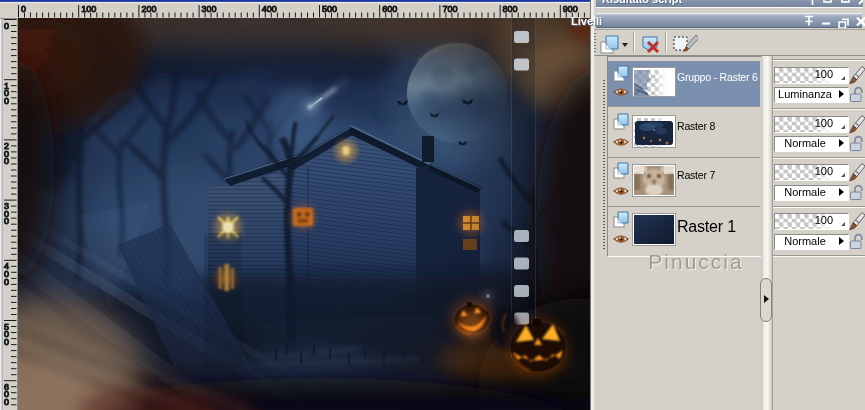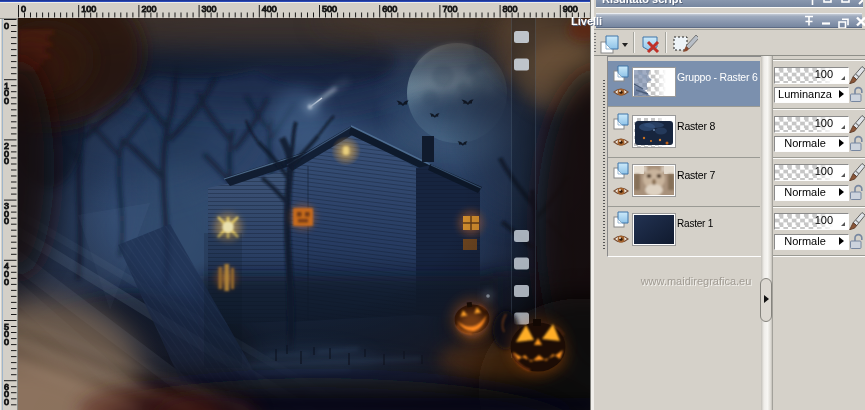--- a/index.html
+++ b/index.html
@@ -723,22 +723,22 @@
 <div class="abs" style="left:633px;top:214px;width:42px;height:31px;background:#fff;box-shadow:0 0 0 1px #9a9a9a;"></div>
 <svg class="abs" style="left:634px;top:215px" width="40" height="29" xmlns="http://www.w3.org/2000/svg">
 <defs>
         <linearGradient id="r1g" x1="0" y1="0" x2="1" y2="1">
           <stop offset="0" stop-color="#223252"></stop>
           <stop offset="1" stop-color="#101a2e"></stop>
         </linearGradient>
       </defs>
 <rect width="40" height="29" fill="url(#r1g)"></rect>
 </svg>
-<div class="abs" style="left:677px;top:218px;font-size:10px;letter-spacing:-0.2px;white-space:nowrap;color:#000;">Raster 1</div>
-  <div class="abs" style="left:596px;top:275px;width:200px;text-align:center;font-size:11px;color:#a09b93;text-shadow:1px 1px 0 #f2f0ec;">www.maidiregrafica.eu</div>
+<div class="abs" style="left:677px;top:218px;font-size:16px;letter-spacing:-0.2px;white-space:nowrap;color:#000;">Raster 1</div>
+  <div class="abs" style="left:596px;top:250px;width:200px;text-align:center;font-size:21px;letter-spacing:2px;color:#a09b93;text-shadow:1px 1px 0 #f2f0ec;">Pinuccia</div>
 
   <div class="abs" style="left:761px;top:56px;width:12px;height:354px;background:linear-gradient(90deg,#c2bfb8 0,#efede9 25%,#f7f6f3 55%,#d8d5ce 85%,#8f8d87 100%);"></div>
   <div class="abs" style="left:760px;top:278px;width:10px;height:42px;border:1px solid #85837d;border-radius:6px;background:#dcd8d1;"></div>
   <div class="abs" style="left:764px;top:295px;width:0;height:0;border-left:5px solid #111;border-top:4px solid transparent;border-bottom:4px solid transparent;"></div>
   <div class="abs groove" style="left:773px;top:59px;width:92px;"></div>
 <div class="abs checker sunk" style="left:774px;top:66.6px;width:73px;height:15px;"></div>
 <div class="abs" style="left:774px;top:66.6px;width:59px;height:15px;font-size:11px;color:#000;text-align:right;padding-top:1px;">100</div>
 <div class="abs" style="left:841px;top:75.6px;width:0;height:0;border-right:4.5px solid #555;border-top:4.5px solid transparent;"></div>
 <svg class="abs" style="left:849px;top:65.6px" width="16" height="18" xmlns="http://www.w3.org/2000/svg">
 <path d="M13,0.5 l3.2,2.6 -8.5,10.5 -3.6,-2.9 z" fill="#dfe3e8" stroke="#555" stroke-width="0.9"></path>

